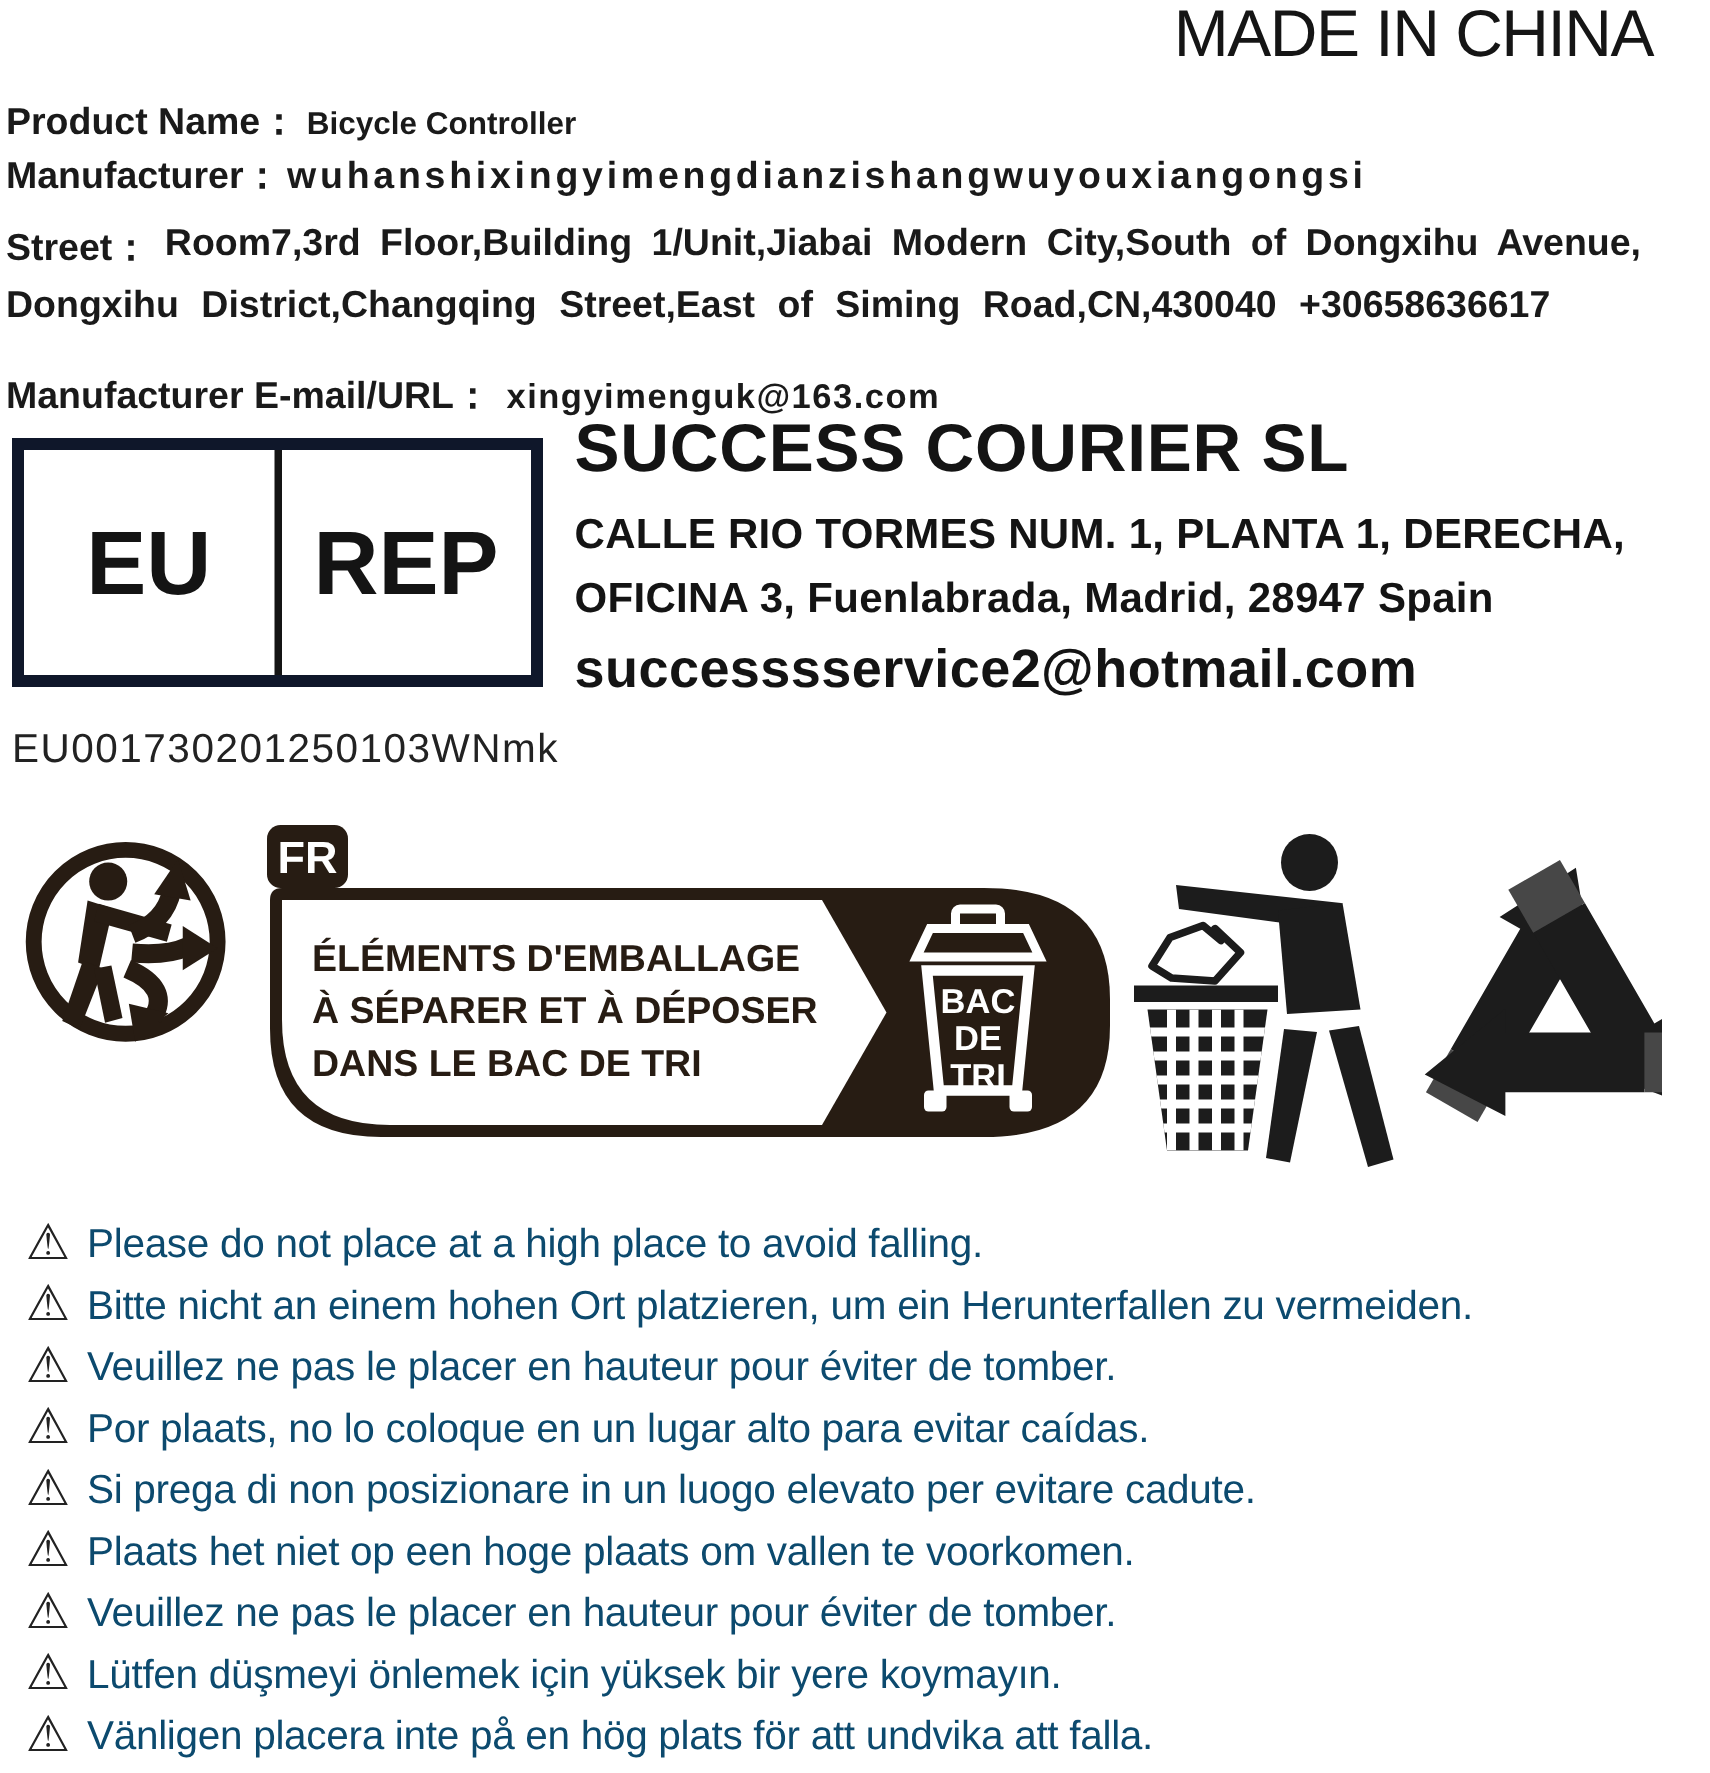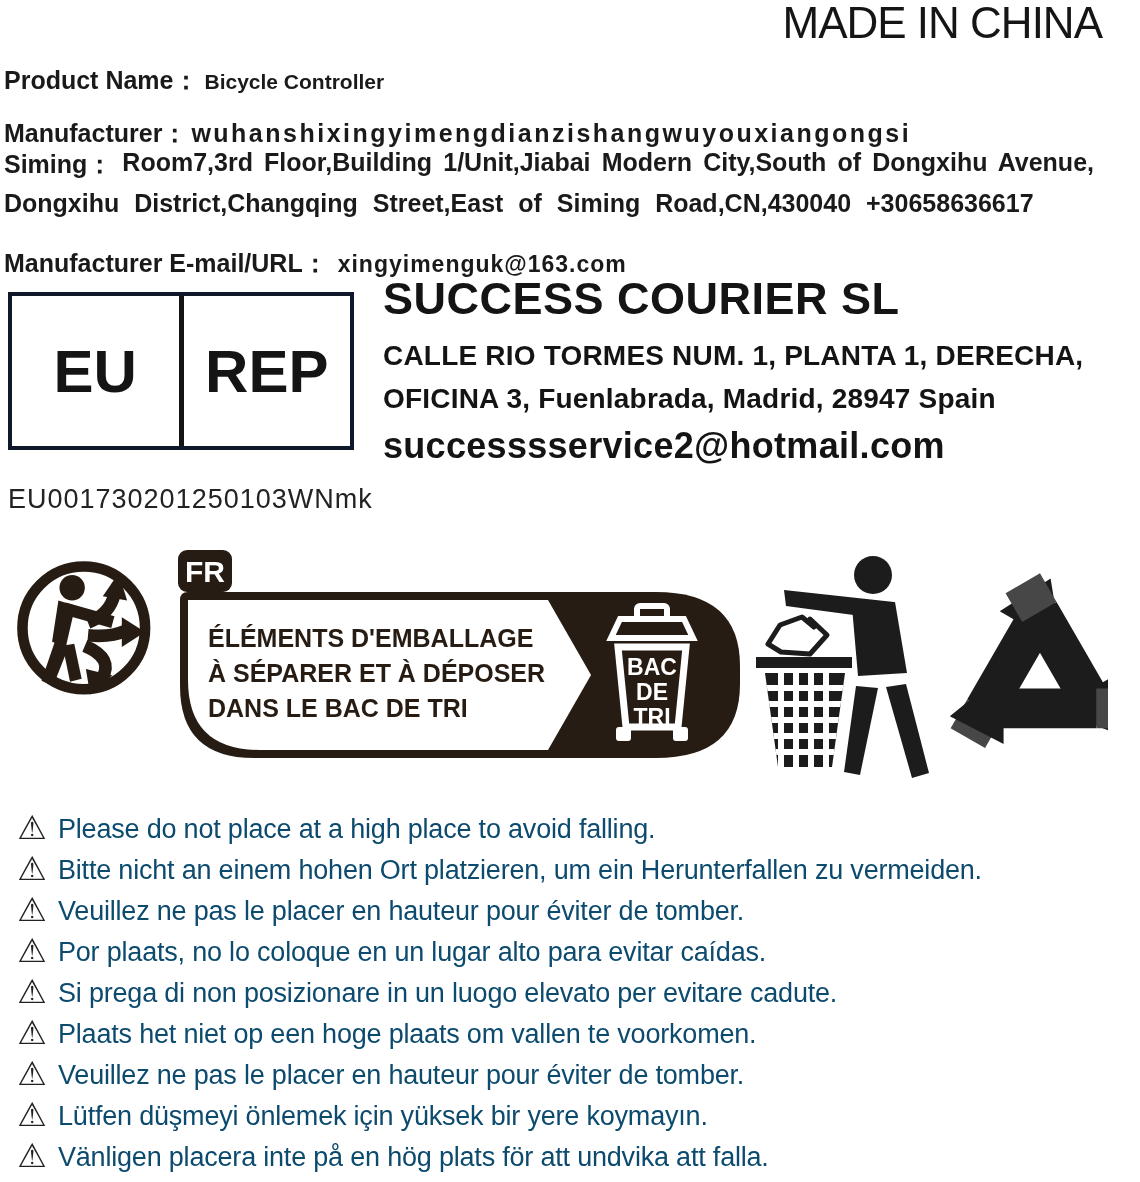--- a/index.html
+++ b/index.html
@@ -9,36 +9,36 @@
   }
   
   .made-in{
     position:absolute;top:-2px;right:6px;font-size:44px;font-weight:400;
     letter-spacing:-1px;color:#151515;white-space:nowrap;
   }
   .fline{position:absolute;left:4px;white-space:nowrap;font-weight:bold;}
   .fline .lbl{font-size:25px;font-weight:bold;}
   .product-line{top:48px;}
   .product-line .val{font-size:21px;margin-left:6px;}
-  .manu-line{top:101px;}
+  .manu-line{top:84px;}
   .manu-line .val{font-size:25px;letter-spacing:2.5px;margin-left:4px;}
   .addr-l1{
     position:absolute;top:148px;left:4px;right:14px;font-weight:bold;font-size:25px;
     text-align:justify;text-align-last:justify;white-space:nowrap;display:flex;justify-content:space-between;
   }
   .addr-l1 .lbl{margin-right:10px;}
   .addr-l1 .val{flex:1;display:flex;justify-content:center;}
   .addr-l1 .val span{width:100%;text-align:justify;text-align-last:justify;}
   .addr-l2{position:absolute;top:189px;left:4px;font-weight:bold;font-size:25px;word-spacing:8px;white-space:nowrap;}
   .email-line{top:231px;}
   .email-line .val{font-size:23px;letter-spacing:1px;margin-left:10px;}
   
   .eurep-box{
     position:absolute;left:8px;top:292px;width:338px;height:150px;
-    border:4px solid #0f172a;display:flex;
+    border:8px solid #0f172a;display:flex;
   }
   .eurep-cell{flex:1;display:flex;align-items:center;justify-content:center;
     font-size:60px;font-weight:bold;color:#141414;letter-spacing:0px;}
   .eurep-divider{width:5px;background:#141414;}
   .eurep-info{position:absolute;left:383px;top:273px;width:757px;color:#141414;}
   .eurep-company{font-size:45px;font-weight:bold;letter-spacing:0.5px;margin:0;line-height:1.15;}
   .eurep-a1,.eurep-a2{font-size:28px;font-weight:bold;margin:0;line-height:1.55;letter-spacing:0.2px;white-space:nowrap;}
   .eurep-a1{margin-top:9px;}
   .eurep-mail{font-size:36px;font-weight:bold;margin:4px 0 0 0;letter-spacing:0.3px;}
   .eurep-code{position:absolute;left:8px;top:484px;font-size:27px;font-weight:400;letter-spacing:1px;color:#222;text-align:center;}
@@ -59,21 +59,21 @@
 
 <div class="page">
 
   <div class="made-in">MADE IN CHINA</div>
 
   <p class="fline product-line"><span class="lbl">Product Name：</span><span class="val">Bicycle Controller</span></p>
 
   <p class="fline manu-line"><span class="lbl">Manufacturer：</span><span class="val">wuhanshixingyimengdianzishangwuyouxiangongsi</span></p>
 
   <div class="addr-l1">
-    <span class="lbl">Siming：</span>
+    <span class="lbl">Street：</span>
     <span class="val">
         <span>Room7,3rd Floor,Building 1/Unit,Jiabai Modern City,South of Dongxihu Avenue,</span>
       </span>
   </div>
   <div class="addr-l2">Dongxihu District,Changqing Street,East of Siming Road,CN,430040 +30658636617</div>
 
   <p class="fline email-line"><span class="lbl">Manufacturer E-mail/URL：</span><span class="val">xingyimenguk@163.com</span></p>
 
   <div class="eurep-box">
     <div class="eurep-cell">EU</div>

